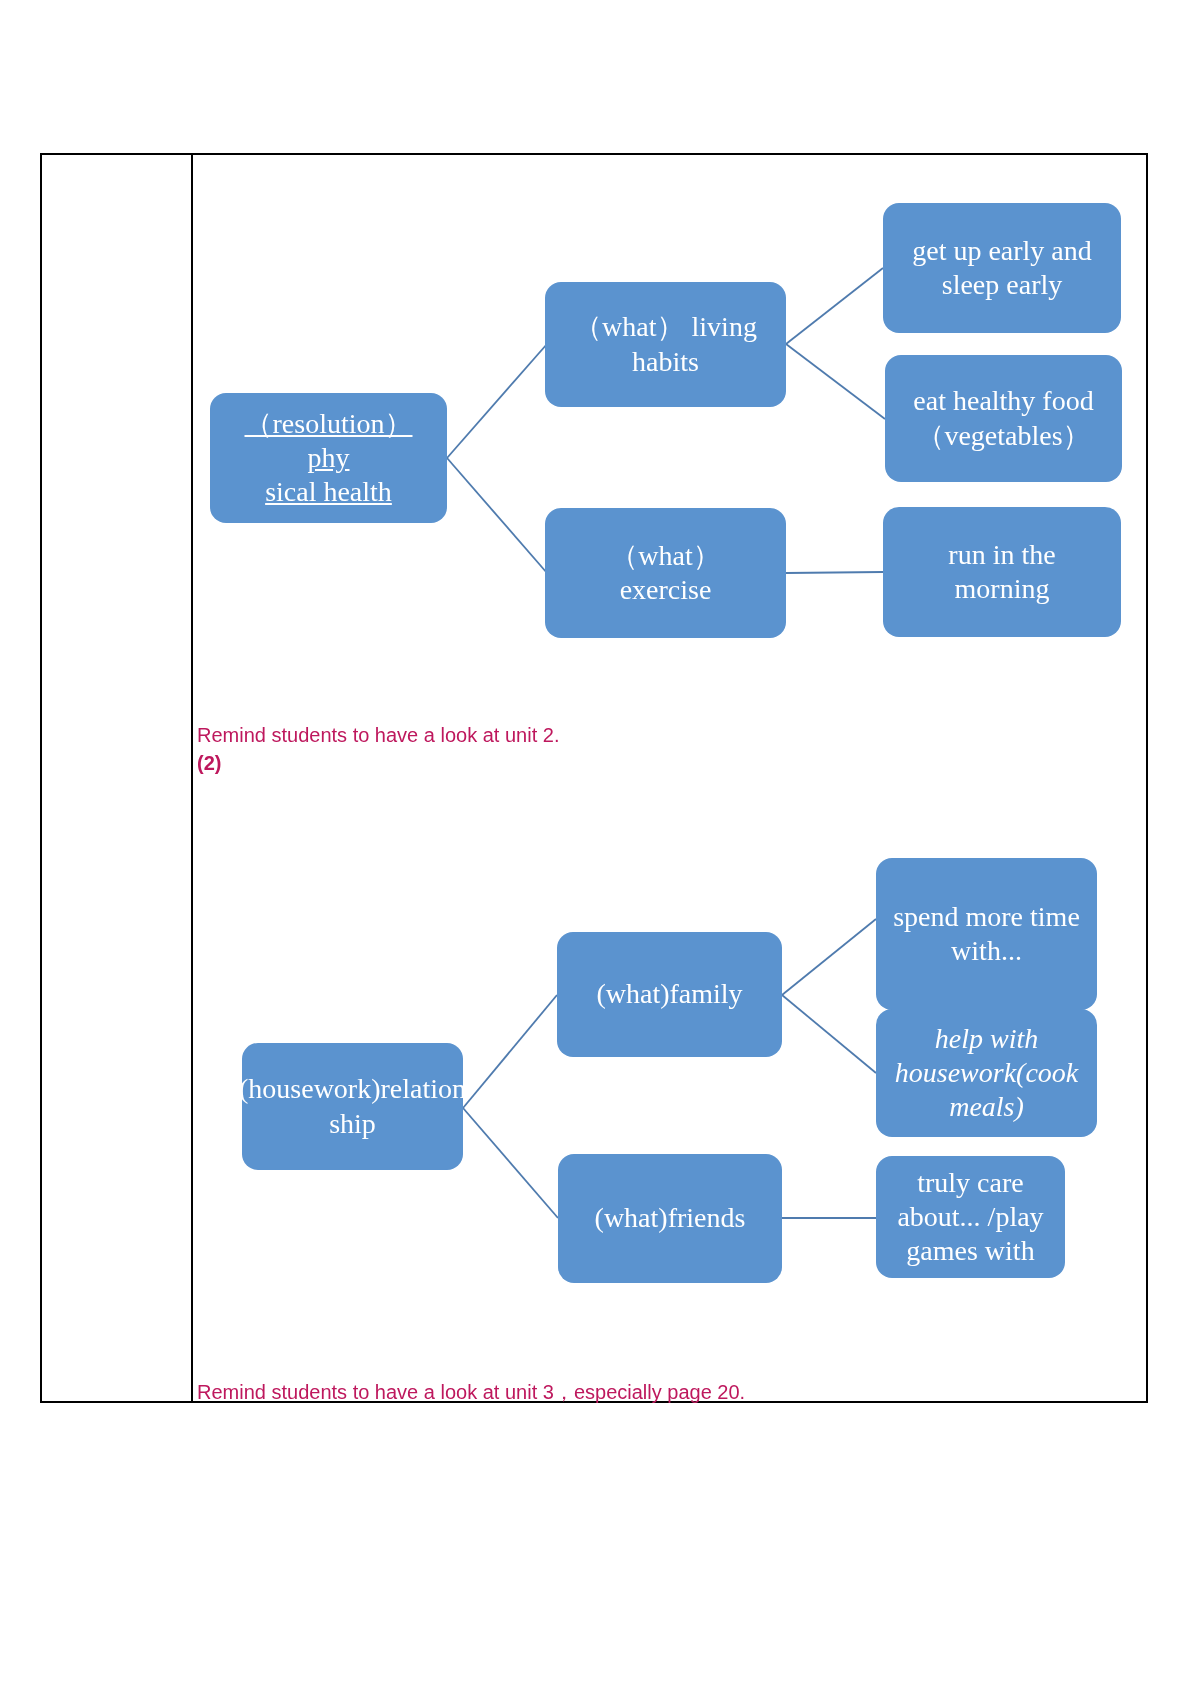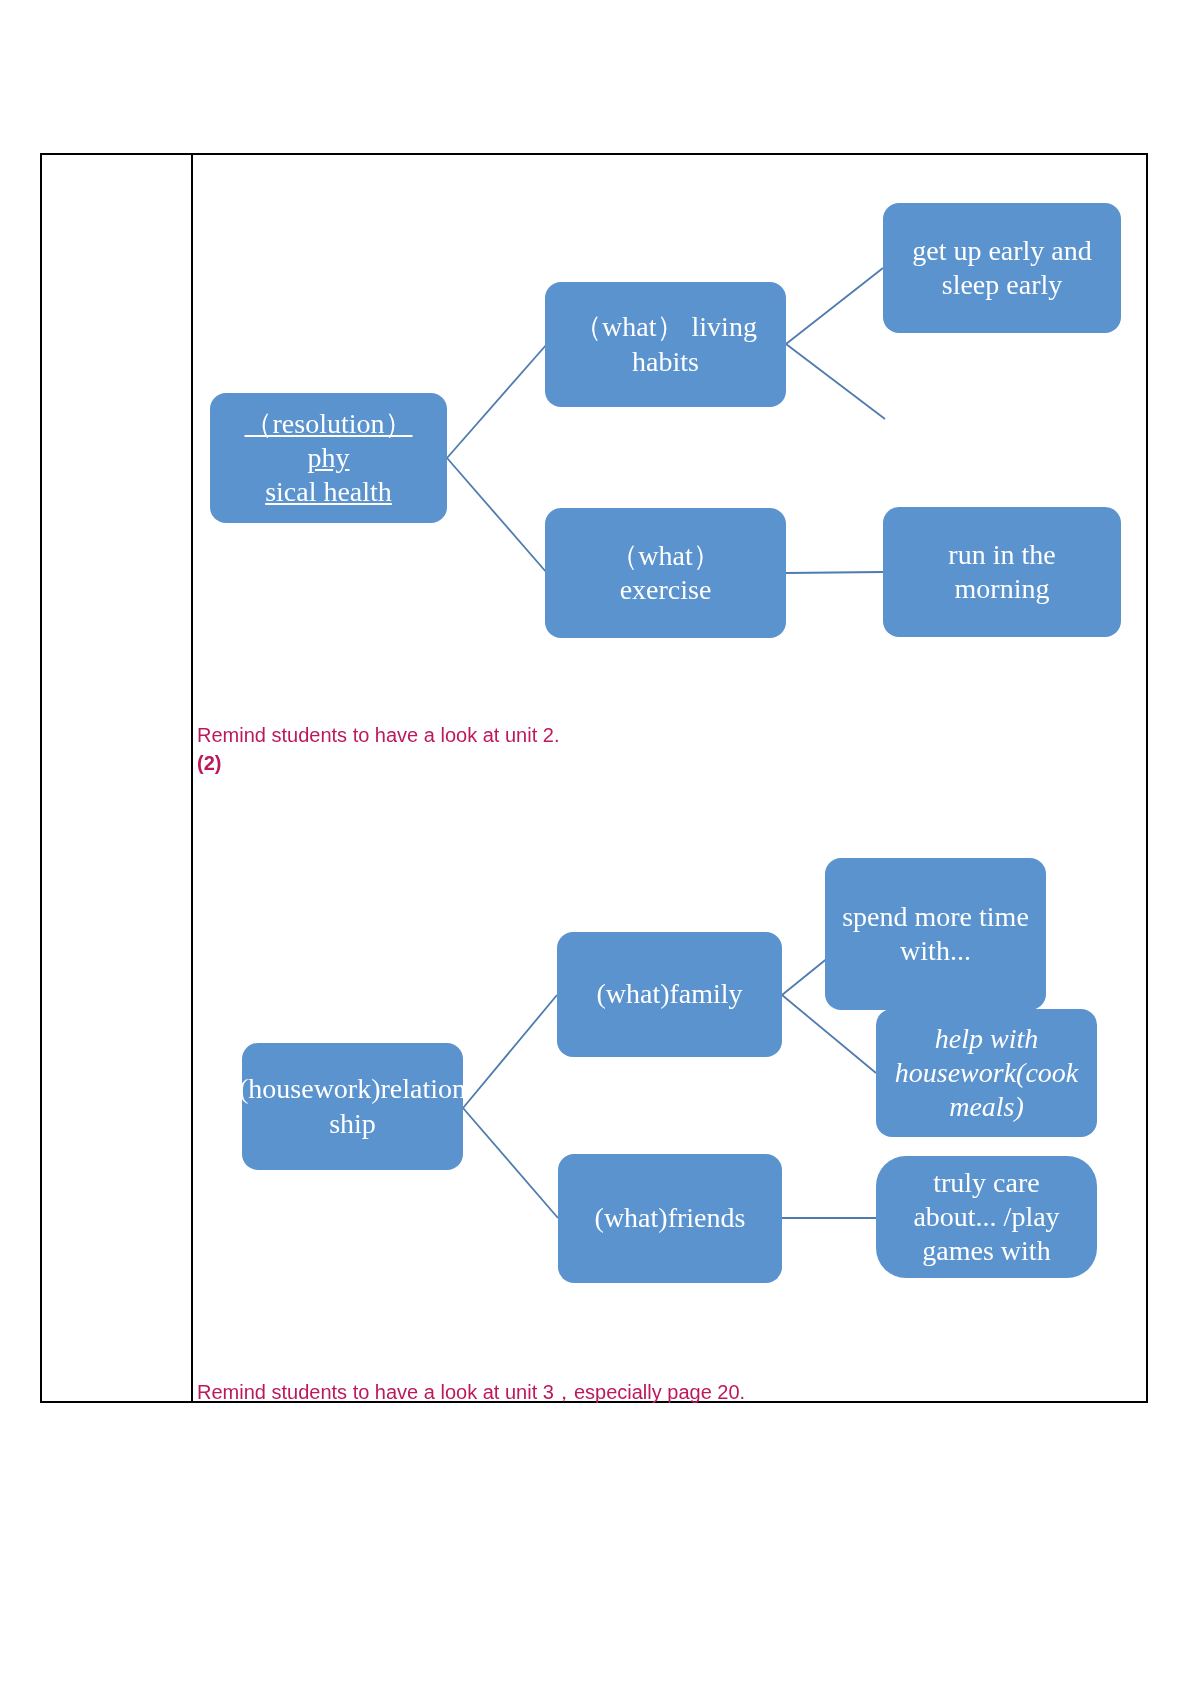--- a/index.html
+++ b/index.html
@@ -62,40 +62,42 @@
 sical health</div>
 
   <div class="node" style="left:545px; top:282px; width:241px; height:125px;">（what） living
 habits</div>
 
   <div class="node" style="left:545px; top:508px; width:241px; height:130px;">（what） exercise</div>
 
   <div class="node" style="left:883px; top:203px; width:238px; height:130px;">get up early and
 sleep early</div>
 
+  <div class="node" style="left:885px; top:355px; width:237px; height:127px;">eat healthy food
+（vegetables）</div>
 
   <div class="node" style="left:883px; top:507px; width:238px; height:130px;">run in the morning</div>
 
   <div class="note" style="left:197px; top:722px;">Remind students to have a look at unit 2.</div>
 
   <div class="note bold" style="left:197px; top:750px;">(2)</div>
 
   <div class="node" style="left:242px; top:1043px; width:221px; height:127px;">(housework)relation
 ship</div>
 
   <div class="node" style="left:557px; top:932px; width:225px; height:125px;">(what)family</div>
 
   <div class="node" style="left:558px; top:1154px; width:224px; height:129px;">(what)friends</div>
 
-  <div class="node" style="left:825px; top:858px; width:221px; height:152px;">spend more time
+  <div class="node" style="left:876px; top:858px; width:221px; height:152px;">spend more time
 with...</div>
 
   <div class="node" style="left:876px; top:1009px; width:221px; height:128px;font-style:italic;">help with
 housework(cook
 meals)</div>
 
-  <div class="node" style="left:876px; top:1156px; width:221px; height:122px;border-radius:30px;">truly care
+  <div class="node" style="left:876px; top:1156px; width:189px; height:122px;">truly care
 about... /play
 games with</div>
 
   <div class="note" style="left:197px; top:1379px;">Remind students to have a look at unit 3，especially page 20.</div>
 
 </div>
 
 </body></html>

